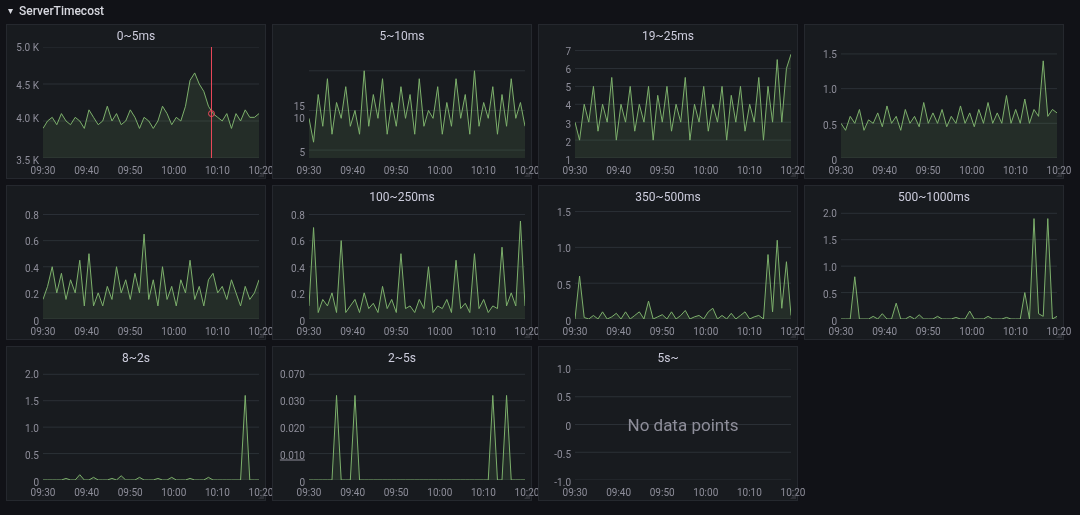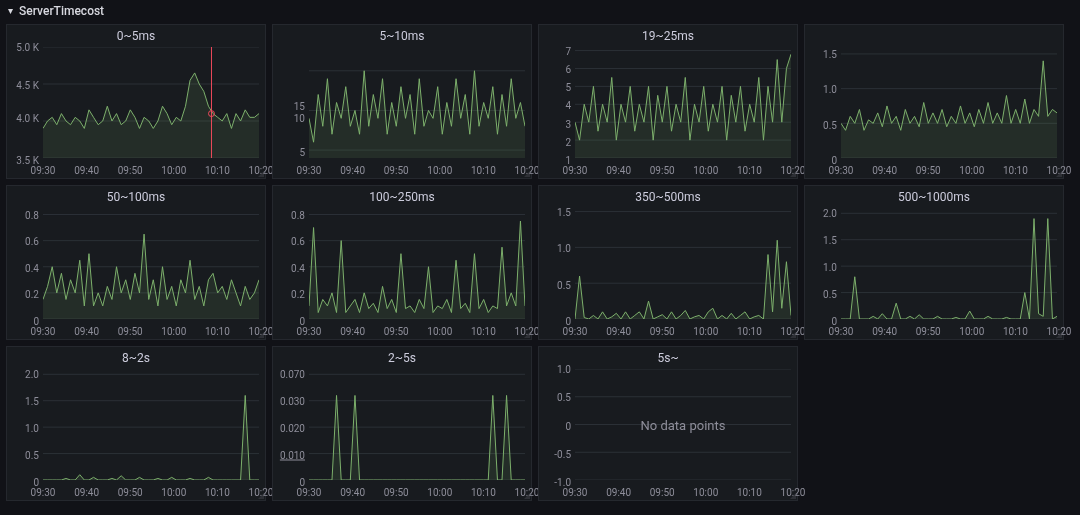--- a/index.html
+++ b/index.html
@@ -13,21 +13,21 @@
   .panel .plot svg{width:100%;height:100%;display:block;}
   .panel .yaxis{position:absolute;left:0;top:22px;bottom:20px;width:34px;}
   .panel .yaxis .tick{position:absolute;right:2px;font-size:10px;color:#8e8e9a;transform:translateY(-50%);white-space:nowrap;}
   .panel .xaxis{position:absolute;left:36px;right:6px;bottom:2px;height:16px;}
   .panel .xaxis .xt{position:absolute;bottom:0;font-size:10px;color:#8e8e9a;transform:translateX(-50%);}
   .plot line.grid{stroke:#2c3137;stroke-width:1;}
   .plot path.series{stroke:#7eb26d;stroke-width:1;fill:none;}
   .plot path.fill{fill:rgba(126,178,109,0.12);stroke:none;}
   .plot line.cursor{stroke:#f2495c;stroke-width:1;}
   .plot circle.cursor-pt{fill:none;stroke:#f2495c;stroke-width:1;}
-  .nodata{position:absolute;left:0;right:0;top:50%;text-align:center;transform:translateY(-50%);color:#8e8e9a;font-size:13px;}
+  .nodata{position:absolute;left:0;right:0;top:50%;text-align:center;transform:translateY(-50%);color:#8e8e9a;font-size:17px;}
   .resize{position:absolute;right:1px;bottom:1px;width:0;height:0;border-right:6px solid #3d4046;border-top:6px solid transparent;opacity:.6;}
 </style>
 </head>
 <body>
 <div class="page">
 
 <div class="row-header">
   <span class="chev">▾</span>
   <span>ServerTimecost</span>
 </div>
@@ -144,21 +144,20 @@
             <line x1="0" x2="218" y1="77.6875" y2="77.6875" class="grid"></line>
             <line x1="0" x2="218" y1="42.375" y2="42.375" class="grid"></line>
             <line x1="0" x2="218" y1="7.0625" y2="7.0625" class="grid"></line>
             <path d="M0.0 77.7L4.6 84.8L9.3 70.6L13.9 77.7L18.6 63.6L23.2 84.8L27.8 74.2L32.5 77.7L37.1 67.1L41.7 81.2L46.4 60.0L51.0 77.7L55.7 70.6L60.3 84.8L64.9 63.6L69.6 77.7L74.2 70.6L78.9 81.2L83.5 56.5L88.1 77.7L92.8 67.1L97.4 77.7L102.0 63.6L106.7 81.2L111.3 70.6L116.0 77.7L120.6 60.0L125.2 77.7L129.9 67.1L134.5 81.2L139.1 63.6L143.8 77.7L148.4 56.5L153.1 77.7L157.7 67.1L162.3 77.7L167.0 49.4L171.6 77.7L176.3 63.6L180.9 77.7L185.5 53.0L190.2 77.7L194.8 63.6L199.4 70.6L204.1 14.1L208.7 70.6L213.4 63.6L218.0 67.1 L 218 113 L 0 113 Z" class="fill"></path>
             <path d="M0.0 77.7L4.6 84.8L9.3 70.6L13.9 77.7L18.6 63.6L23.2 84.8L27.8 74.2L32.5 77.7L37.1 67.1L41.7 81.2L46.4 60.0L51.0 77.7L55.7 70.6L60.3 84.8L64.9 63.6L69.6 77.7L74.2 70.6L78.9 81.2L83.5 56.5L88.1 77.7L92.8 67.1L97.4 77.7L102.0 63.6L106.7 81.2L111.3 70.6L116.0 77.7L120.6 60.0L125.2 77.7L129.9 67.1L134.5 81.2L139.1 63.6L143.8 77.7L148.4 56.5L153.1 77.7L157.7 67.1L162.3 77.7L167.0 49.4L171.6 77.7L176.3 63.6L180.9 77.7L185.5 53.0L190.2 77.7L194.8 63.6L199.4 70.6L204.1 14.1L208.7 70.6L213.4 63.6L218.0 67.1" class="series"></path>
           </svg>
         </div>
         <div class="resize"></div>
       </div>
       <div class="panel">
-        <div class="title">50~100ms</div>
         <div class="yaxis">
           <div class="tick" style="top: 113px;">0</div>
           <div class="tick" style="top: 86.4118px;">0.2</div>
           <div class="tick" style="top: 59.8235px;">0.4</div>
           <div class="tick" style="top: 33.2353px;">0.6</div>
           <div class="tick" style="top: 6.64706px;">0.8</div>
         </div>
         <div class="xaxis">
           <div class="xt" style="left: 0px;">09:30</div>
           <div class="xt" style="left: 43.6px;">09:40</div>

